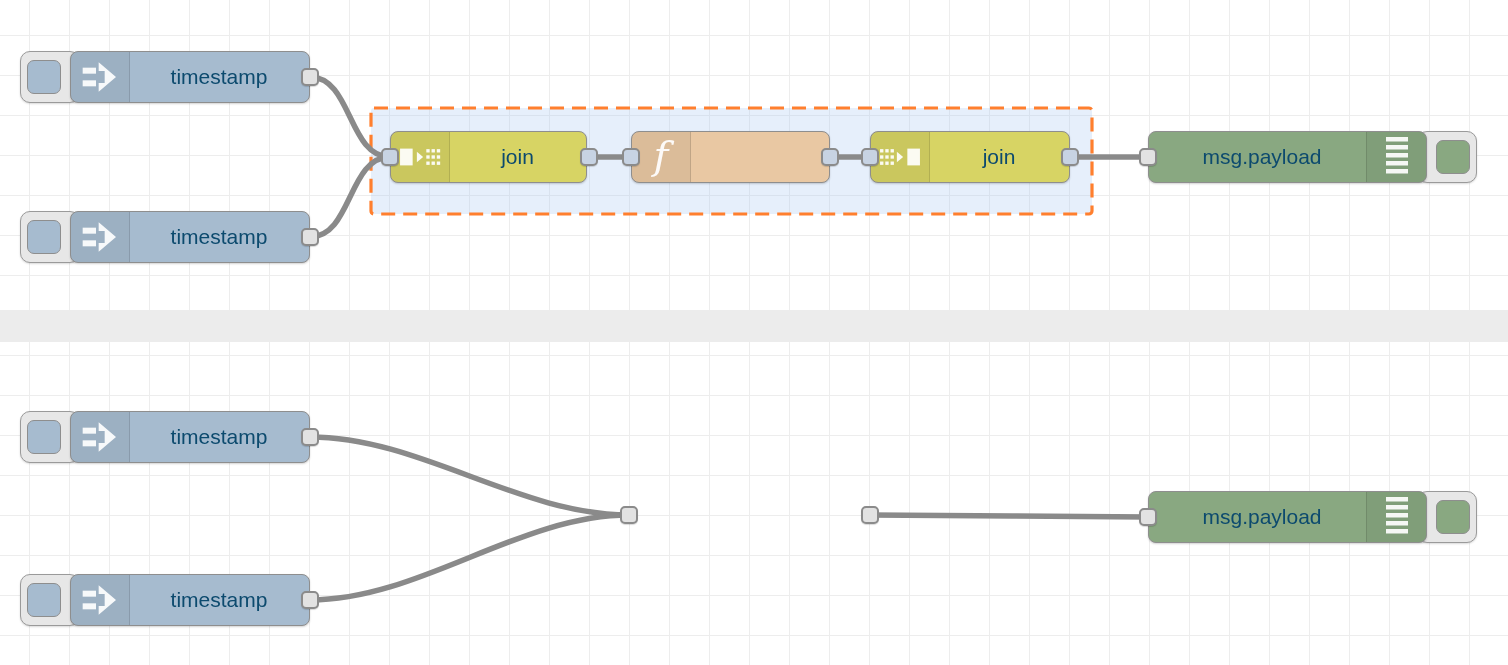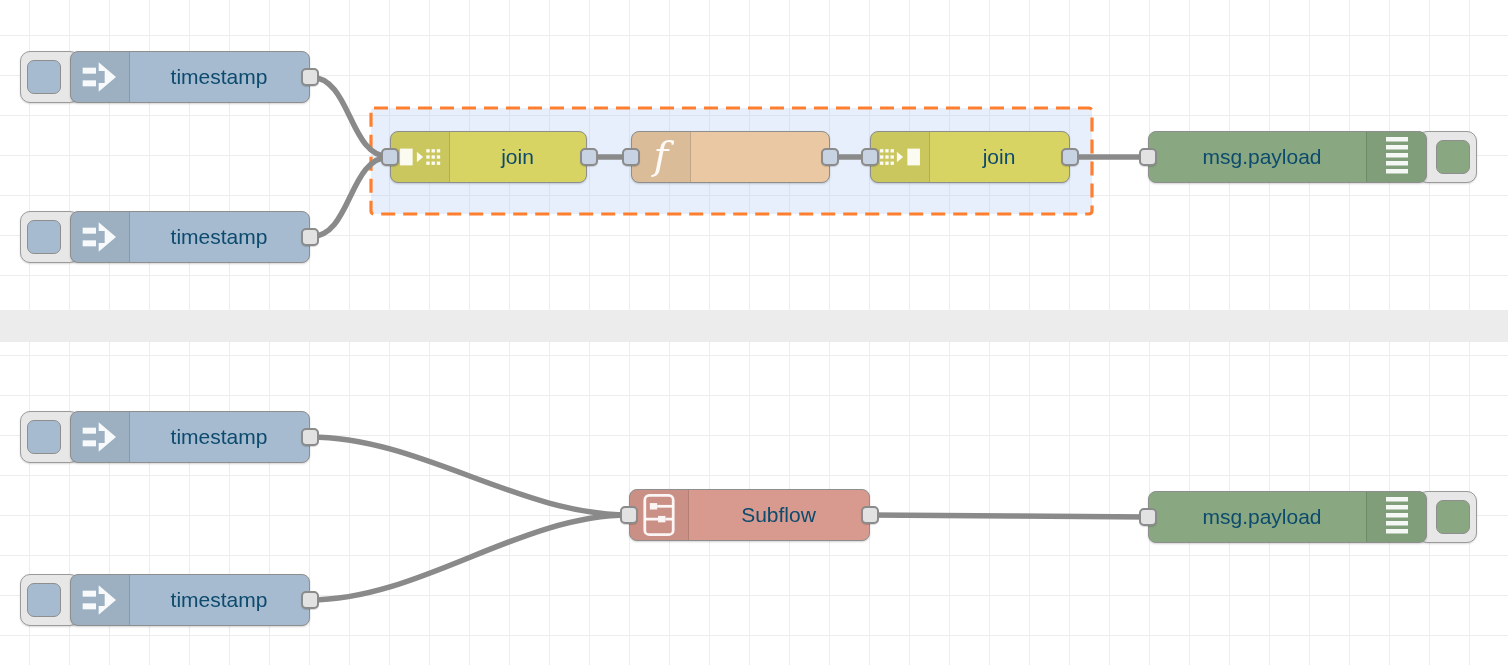--- a/index.html
+++ b/index.html
@@ -198,33 +198,20 @@
     <div class="strip">
       <svg class="icon-svg" width="36" height="32" viewBox="0 0 26 24">
         <rect class="icon-fill" x="0" y="5" width="10" height="4.5"></rect>
         <rect class="icon-fill" x="0" y="14.5" width="10" height="4.5"></rect>
         <path class="icon-fill" fill-rule="evenodd" d="M12 1 L25 12 L12 23 Z M12 7.5 L16.5 7.5 L16.5 16.5 L12 16.5 Z"></path>
       </svg>
     </div>
     <div class="nlabel">timestamp</div>
   </div>
 
-  <div class="node subflow" style="left:629px;top:489px;width:241px;">
-    <div class="strip">
-      <svg class="icon-svg" width="34" height="44" viewBox="0 0 36 48">
-        <rect class="icon-stroke" x="2.5" y="2.5" width="31" height="43" rx="5" stroke-width="3"></rect>
-        <rect class="icon-fill" x="8" y="11" width="8" height="7"></rect>
-        <rect class="icon-fill" x="16" y="13" width="17" height="3"></rect>
-        <rect class="icon-fill" x="2.5" y="27" width="15" height="3"></rect>
-        <rect class="icon-fill" x="17" y="25" width="8" height="7"></rect>
-        <rect class="icon-fill" x="25" y="27" width="8" height="3"></rect>
-      </svg>
-    </div>
-    <div class="nlabel">Subflow</div>
-  </div>
 
   <div class="node debug" style="left:1148px;top:491px;width:279px;">
     <div class="strip right">
       <svg class="icon-svg" width="24" height="42" viewBox="0 0 24 42">
         <rect class="icon-fill" x="1" y="1" width="22" height="4.5"></rect>
         <rect class="icon-fill" x="1" y="9" width="22" height="4.5"></rect>
         <rect class="icon-fill" x="1" y="17" width="22" height="4.5"></rect>
         <rect class="icon-fill" x="1" y="25" width="22" height="4.5"></rect>
         <rect class="icon-fill" x="1" y="33" width="22" height="4.5"></rect>
       </svg>

